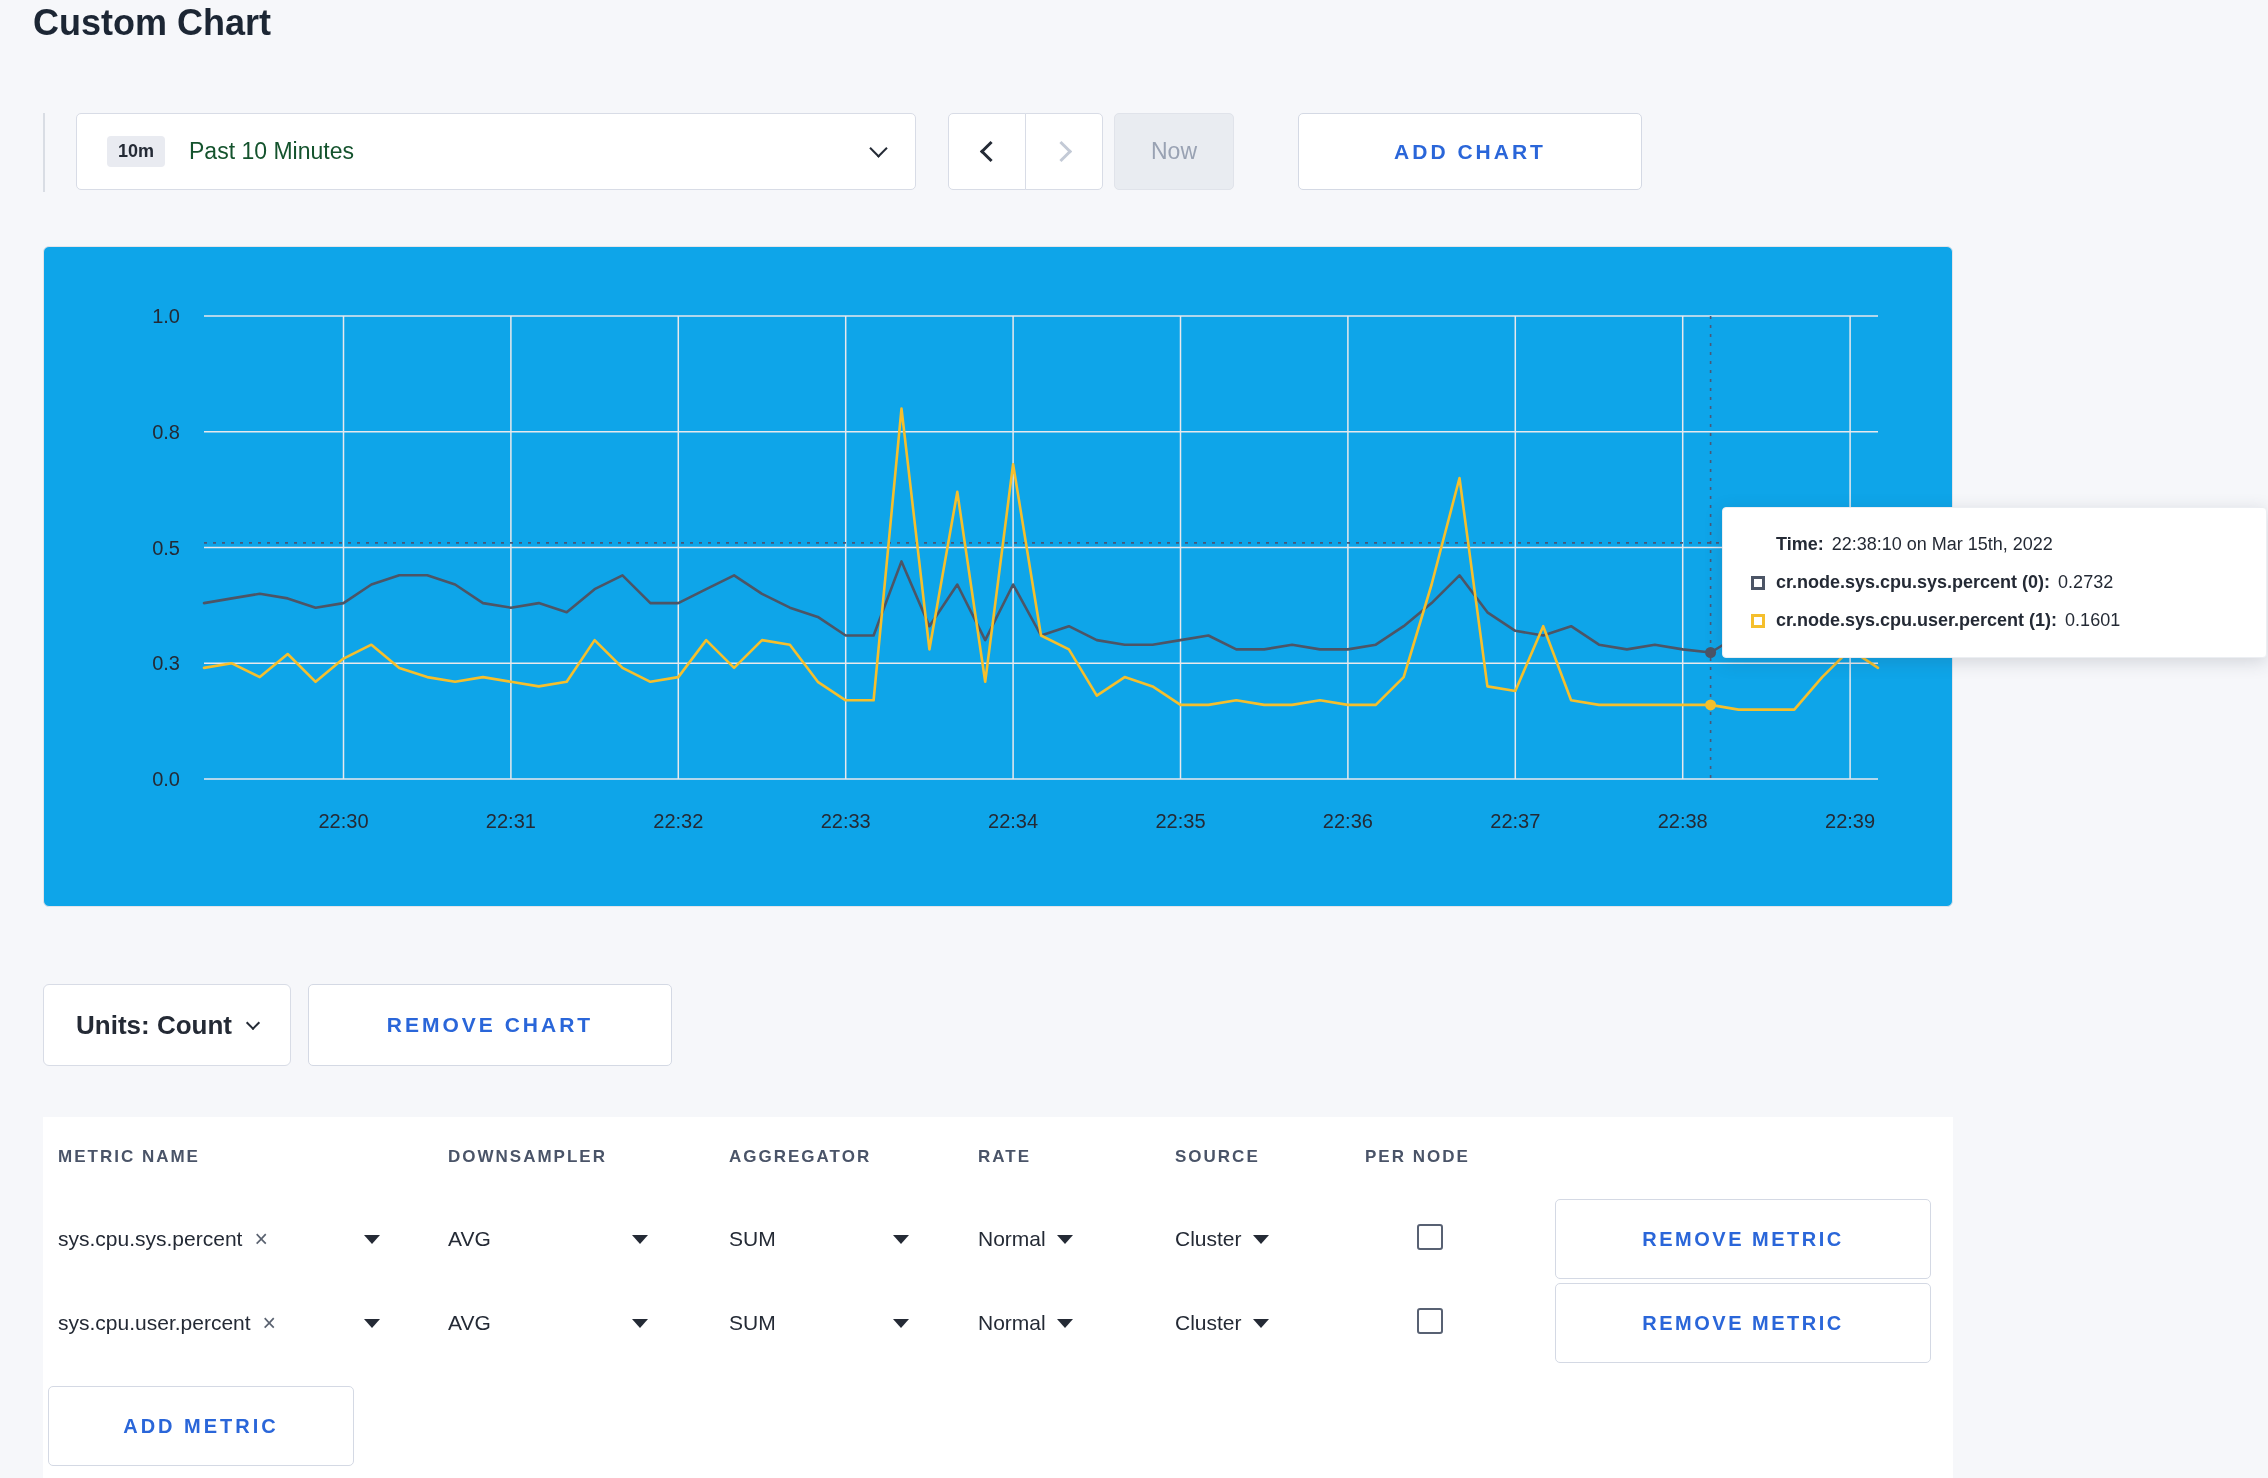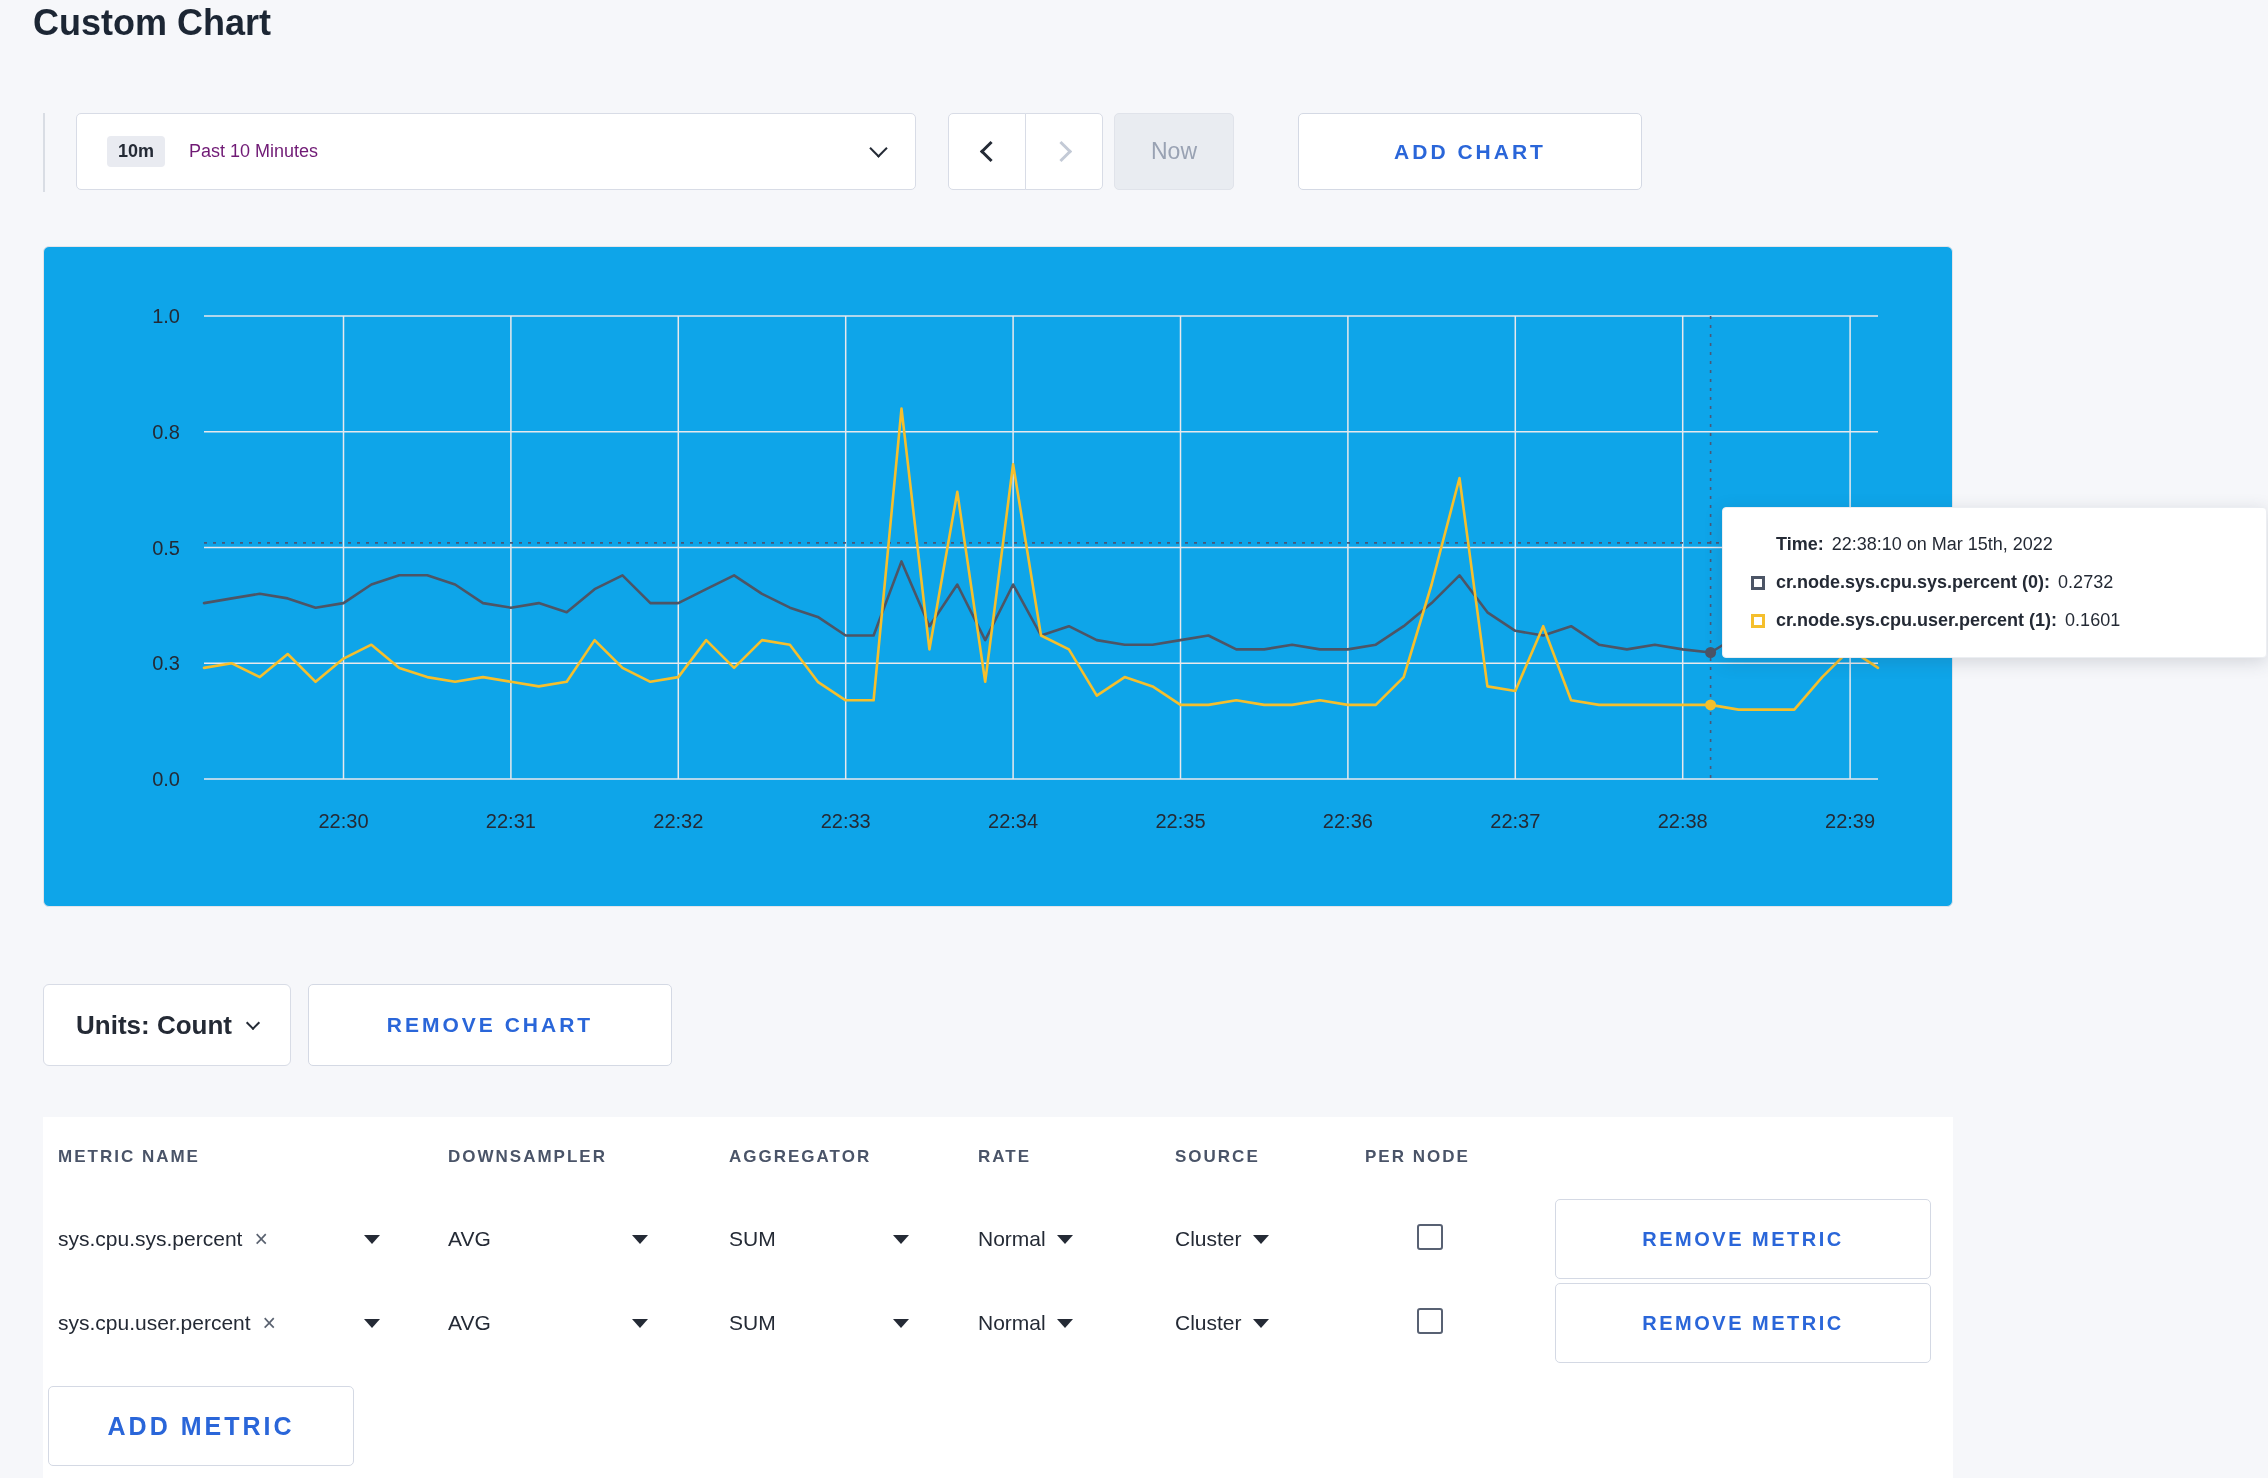--- a/index.html
+++ b/index.html
@@ -7,21 +7,21 @@
   body { position:relative; background:#f6f7fa; font-family:"Liberation Sans",sans-serif; color:#242a35; }
 
   .page-title { position:absolute; left:33px; top:2px; font-size:36px; font-weight:700; color:#1c2634; }
 
   
   .left-divider { position:absolute; left:43px; top:113px; width:2px; height:79px; background:#d9dde4; }
   .time-select { position:absolute; left:76px; top:113px; width:840px; height:77px; background:#fff;
                  border:1px solid #d8dce6; border-radius:5px; display:flex; align-items:center;
                  padding:0 30px; gap:24px; cursor:pointer; }
   .time-badge { background:#e9ebf1; border-radius:4px; font-size:18px; font-weight:700; padding:5px 11px; color:#242a35; }
-  .time-label { font-size:18px; color:#701a75; }
+  .time-label { font-size:23px; color:#14532d; }
   .chev { width:13px; height:13px; border-right:2.5px solid #242a35; border-bottom:2.5px solid #242a35;
           transform:rotate(45deg); margin-top:-6px; }
   .time-select .chev { margin-left:auto; }
 
   .nav-group { position:absolute; left:948px; top:113px; height:77px; display:flex; }
   .nav-btn { width:78px; height:77px; background:#fff; border:1px solid #d8dce6; display:flex;
              align-items:center; justify-content:center; cursor:pointer; }
   .nav-btn.prev { border-radius:5px 0 0 5px; }
   .nav-btn.next { border-radius:0 5px 5px 0; margin-left:-1px; }
   .arr-left { width:15px; height:15px; border-left:3px solid #242a35; border-bottom:3px solid #242a35; transform:rotate(45deg); margin-left:6px; }
@@ -75,21 +75,21 @@
   .metric-cell .x { margin-left:12px; font-size:23px; color:#5a6270; cursor:pointer; line-height:1; }
   .metric-cell .caret { margin-left:auto; }
   .sel-wide { width:200px; display:flex; align-items:center; cursor:pointer; }
   .sel-wide .caret { margin-left:auto; }
   .sel-mid { width:180px; display:flex; align-items:center; cursor:pointer; }
   .sel-mid .caret { margin-left:auto; }
   .sel-inline { display:inline-flex; align-items:center; gap:11px; cursor:pointer; }
   .checkbox { width:26px; height:26px; border:2px solid #586173; border-radius:3px; background:#fff;
               margin-left:52px; cursor:pointer; display:inline-block; }
   .remove-metric-btn { width:376px; height:80px; font-size:20px; letter-spacing:2.5px; }
-  .add-metric-btn { position:absolute; left:5px; top:269px; width:306px; height:80px; font-size:25px; }
+  .add-metric-btn { position:absolute; left:5px; top:269px; width:306px; height:80px; font-size:20px; }
 </style>
 </head>
 <body>
 
 <div class="page-title">Custom Chart</div>
 
 <div class="left-divider"></div>
 
 <div class="time-select">
   <span class="time-badge">10m</span>

